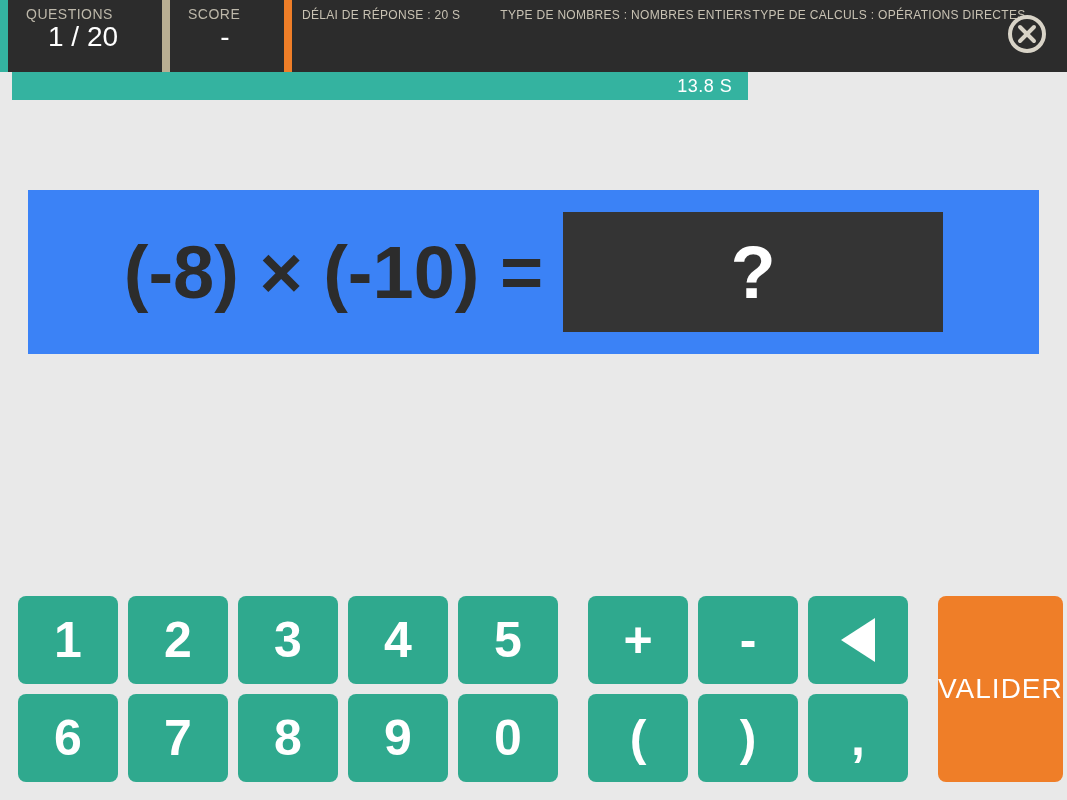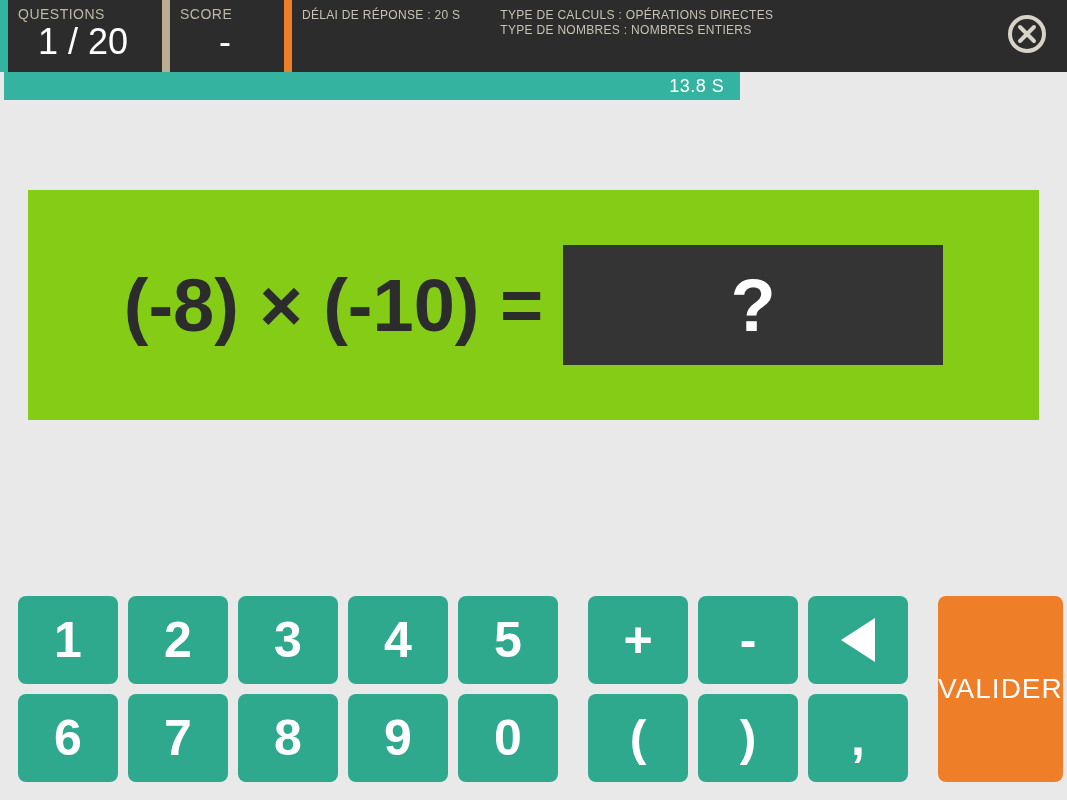--- a/index.html
+++ b/index.html
@@ -29,39 +29,40 @@
     padding: 6px 14px 4px 10px;
     display: flex;
     flex-direction: column;
   }
   .hb-label {
     font-family: Impact, "Arial Black", sans-serif;
     font-size: 14px;
     letter-spacing: 0.5px;
     color: #bdb8aa;
     text-transform: uppercase;
+    margin-left: 8px;
   }
   .hb-big {
     color: #ffffff;
     font-family: Impact, "Arial Black", sans-serif;
-    font-size: 36px;
+    font-size: 28px;
     text-align: center;
     line-height: 1.1;
     min-width: 130px;
   }
   .score-block .hb-big { min-width: 90px; }
 
   .config-cols {
     display: flex;
     gap: 40px;
     padding-top: 2px;
   }
   .config-col {
     display: flex;
-    flex-direction: column;
+    flex-direction: row;
     gap: 1px;
   }
   .config-row {
     font-family: Impact, "Arial Black", sans-serif;
     font-size: 12px;
     letter-spacing: 0.3px;
     color: #c8c2b3;
     text-transform: uppercase;
     white-space: nowrap;
   }
@@ -76,38 +77,38 @@
   }
 
   
   .timer-wrap {
     position: relative;
     height: 28px;
     background: transparent;
   }
   .timer-bar {
     position: absolute;
-    left: 4px; top: 0;
+    left: 12px; top: 0;
     height: 28px;
     background: #34b3a0;
     display: flex;
     align-items: center;
     justify-content: flex-end;
     padding-right: 16px;
     color: #fff;
     font-family: Impact, "Arial Black", sans-serif;
     font-size: 18px;
     letter-spacing: 0.5px;
   }
 
   
   .question-area {
     margin: 90px 28px 0 28px;
-    background: #84cc16;
-    height: 230px;
+    background: #3b82f6;
+    height: 164px;
     display: flex;
     align-items: center;
     justify-content: center;
     gap: 20px;
     padding: 0 20px;
   }
   .question-text {
     font-size: 74px;
     font-weight: 700;
     color: #2c2c2c;
@@ -201,22 +202,22 @@
   </div>
 
   <div class="header-block">
     <div class="accent orange"></div>
     <div class="hb-content">
       <div class="config-cols">
         <div class="config-col">
           <div class="config-row"><span class="config-label">DÉLAI DE RÉPONSE</span><span>20 S</span></div>
         </div>
         <div class="config-col">
+          <div class="config-row"><span class="config-label">TYPE DE NOMBRES</span><span>NOMBRES ENTIERS</span></div>
           <div class="config-row"><span class="config-label">TYPE DE CALCULS</span><span>OPÉRATIONS DIRECTES</span></div>
-          <div class="config-row"><span class="config-label">TYPE DE NOMBRES</span><span>NOMBRES ENTIERS</span></div>
         </div>
       </div>
     </div>
   </div>
 
   <div class="close-btn">
     <svg width="40" height="40" viewBox="0 0 40 40">
       <circle cx="20" cy="20" r="17" fill="none" stroke="#d8d3c7" stroke-width="4"></circle>
       <line x1="13" y1="13" x2="27" y2="27" stroke="#d8d3c7" stroke-width="4" stroke-linecap="round"></line>
       <line x1="27" y1="13" x2="13" y2="27" stroke="#d8d3c7" stroke-width="4" stroke-linecap="round"></line>

